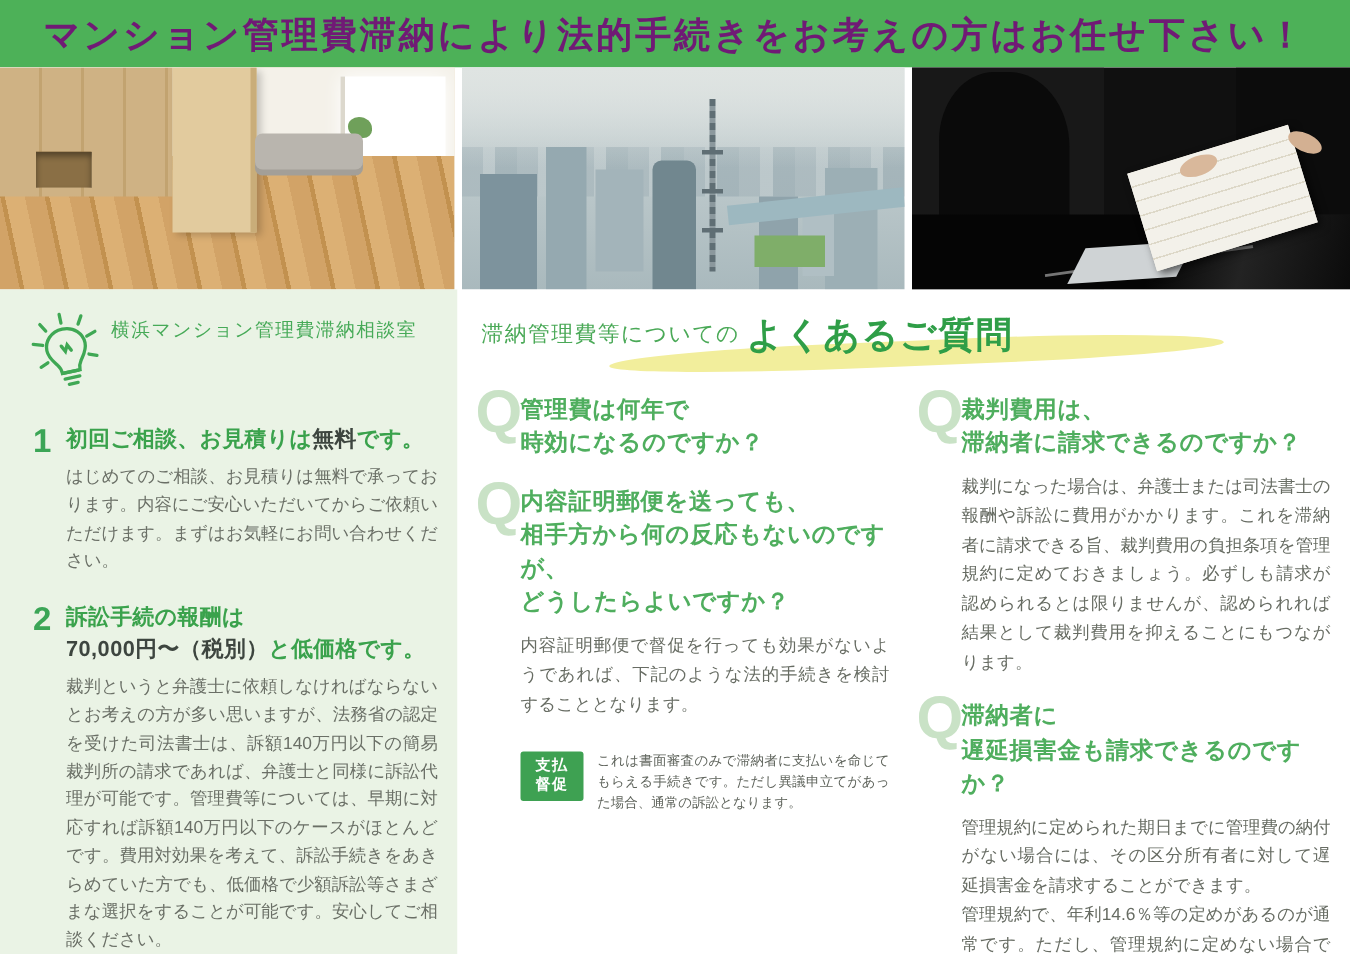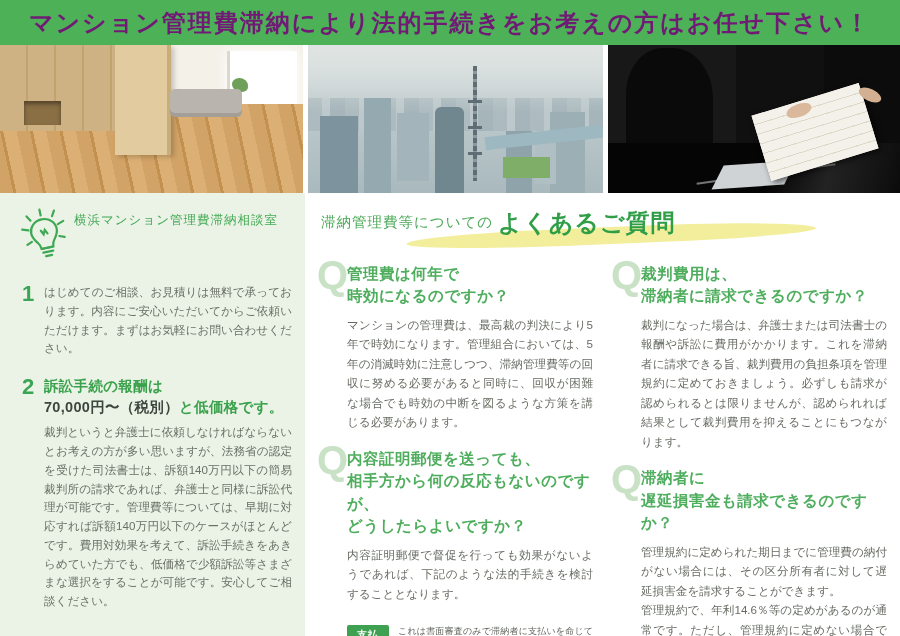--- a/index.html
+++ b/index.html
@@ -157,20 +157,23 @@
           <path d="M24 43h10M24 47h10M26 51h6"></path>
           <path d="M26 25l2 4 2-4 2 4"></path>
           <path d="M29 4v6M15 8l3 5M43 8l-3 5M8 20l6 2M50 20l-6 2M10 36l5-2M48 36l-5-2"></path>
         </g>
       </svg>
       <div class="office-name">横浜マンション管理費滞納相談室</div>
     </div>
 
     <div class="feature f1">
       <span class="num">1</span>
+      <div class="head">
+        <span>初回ご相談、お見積りは</span><span class="em">無料</span><span>です。</span>
+      </div>
       <div class="body">はじめてのご相談、お見積りは無料で承っております。内容にご安心いただいてからご依頼いただけます。まずはお気軽にお問い合わせください。</div>
     </div>
 
     <div class="feature f2">
       <span class="num">2</span>
       <div class="head">
         <span style="display:block">訴訟手続の報酬は</span><span class="em">70,000円〜（税別）</span><span>と低価格です。</span>
       </div>
       <div class="body">裁判というと弁護士に依頼しなければならないとお考えの方が多い思いますが、法務省の認定を受けた司法書士は、訴額140万円以下の簡易裁判所の請求であれば、弁護士と同様に訴訟代理が可能です。管理費等については、早期に対応すれば訴額140万円以下のケースがほとんどです。費用対効果を考えて、訴訟手続きをあきらめていた方でも、低価格で少額訴訟等さまざまな選択をすることが可能です。安心してご相談ください。</div>
     </div>
@@ -184,21 +187,20 @@
       <span class="bold">よくあるご質問</span>
     </div>
 
     <div class="faq-cols">
       <div class="faq-col c1">
 
         <div class="qa">
           <span class="q-letter">Q</span>
           <div class="question">管理費は何年で
 時効になるのですか？</div>
-          <div class="answer">マンションの管理費は、最高裁の判決により5年で時効になります。管理組合においては、5年の消滅時効に注意しつつ、滞納管理費等の回収に努める必要があると同時に、回収が困難な場合でも時効の中断を図るような方策を講じる必要があります。</div>
         </div>
 
         <div class="qa">
           <span class="q-letter">Q</span>
           <div class="question">内容証明郵便を送っても、
 相手方から何の反応もないのですが、
 どうしたらよいですか？</div>
           <div class="answer">内容証明郵便で督促を行っても効果がないようであれば、下記のような法的手続きを検討することとなります。</div>
         </div>
 

